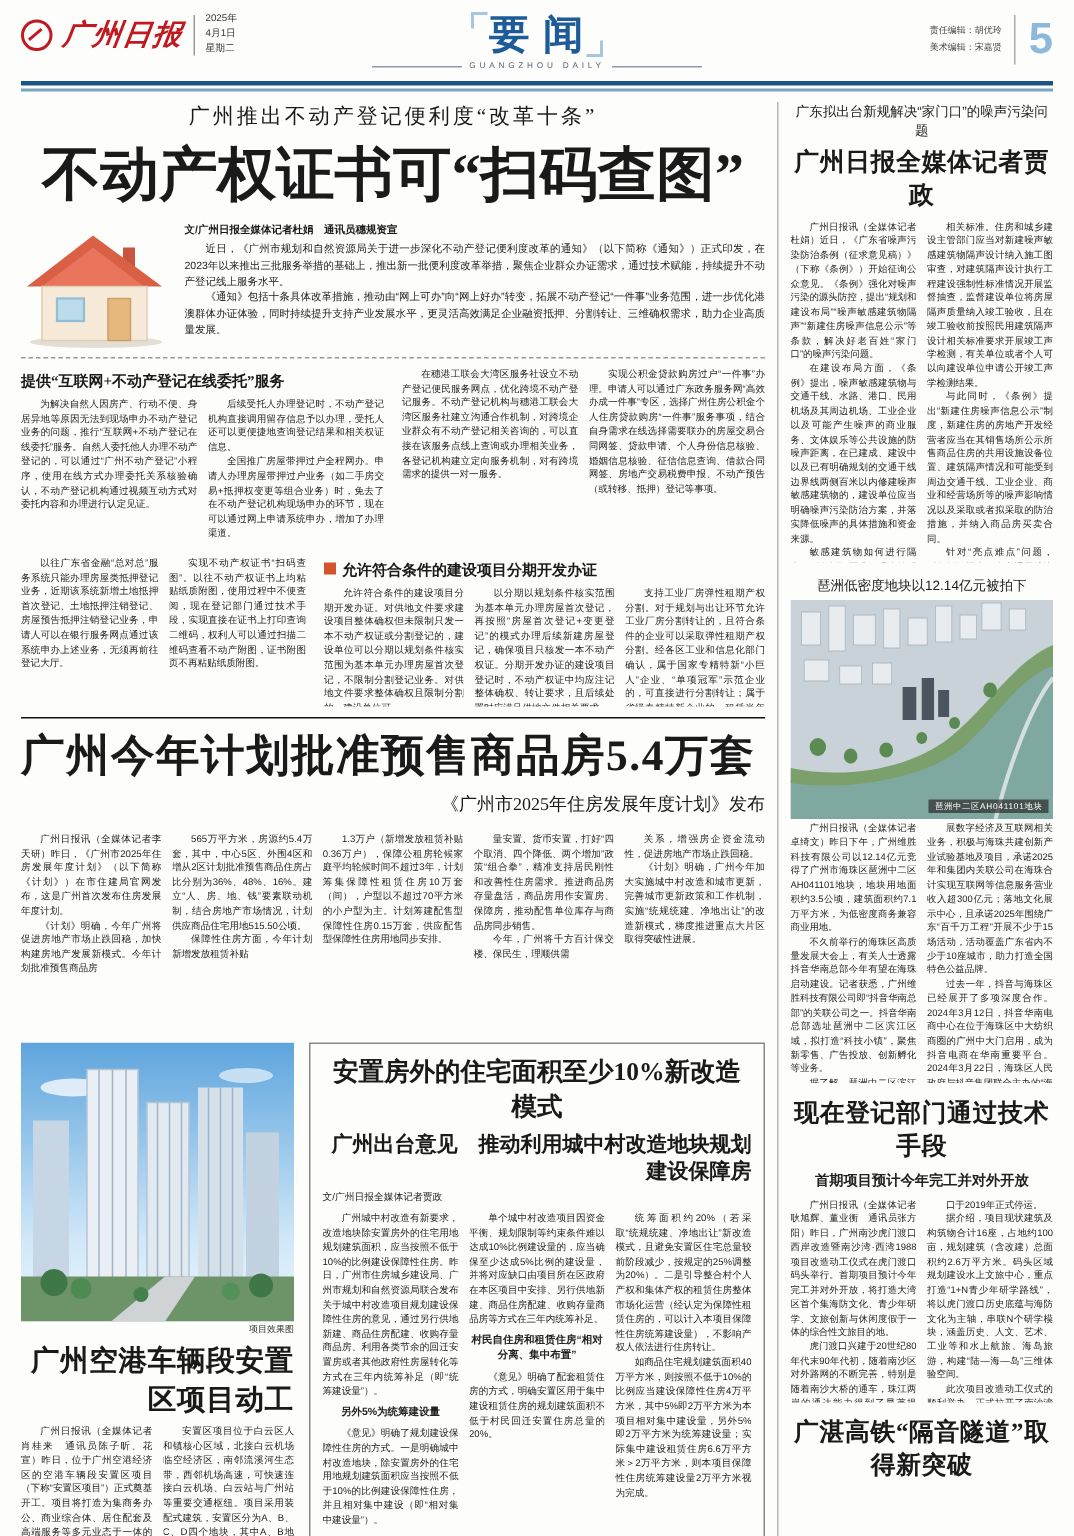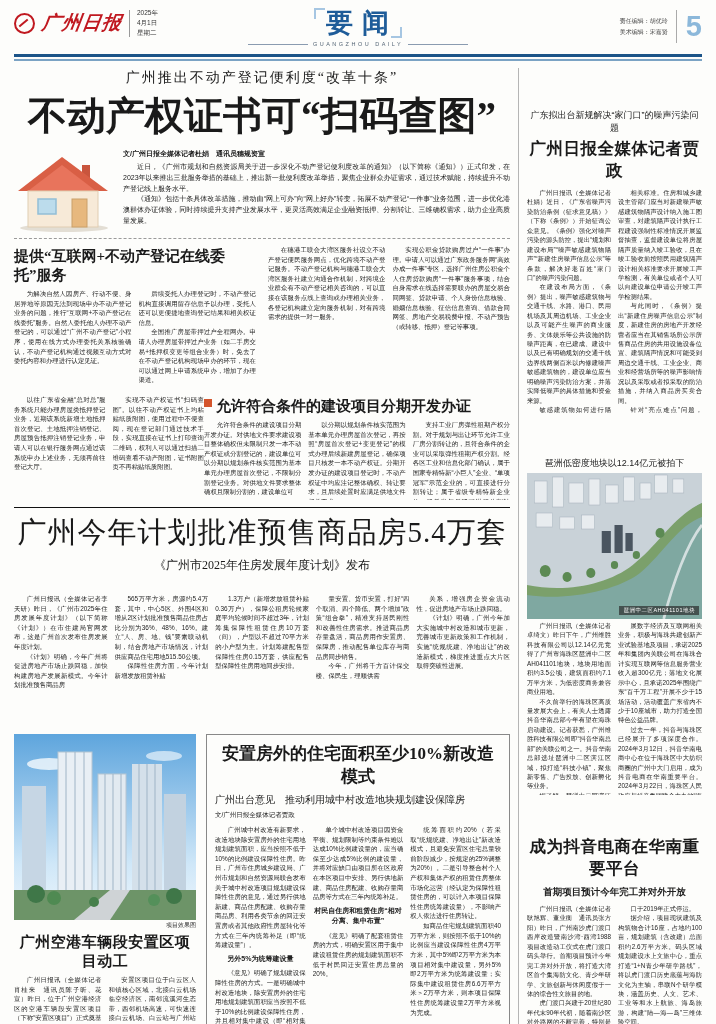--- a/index.html
+++ b/index.html
@@ -41,52 +41,52 @@
   
   .kicker{text-align:center;font-size:14px;letter-spacing:2px;margin:1px 0 2px;}
   .lead-h{margin:0 0 6px;text-align:center;font-size:39px;font-weight:900;letter-spacing:0;}
   .lead-body{display:flex;gap:9px;align-items:flex-start;}
   .house{flex:0 0 100px;}
   .lead-text{flex:1;font-size:7px;line-height:1.55;min-width:0;}
   .byline{margin:0 0 2px;font-weight:bold;font-size:7px;}
   .paras p{margin:0;text-indent:2em;text-align:justify;}
   .dashdiv{border-bottom:1px dashed #9a9a9a;margin:5px 0 6px;}
 
-  .sec-h{display:flex;align-items:flex-start;gap:4px;font-size:15px;font-weight:bold;margin:2px 0 4px;
+  .sec-h{display:flex;align-items:flex-start;gap:4px;font-size:10px;font-weight:bold;margin:2px 0 4px;
          font-family:"Liberation Serif","DejaVu Serif",serif;}
   .sq{flex:0 0 8px;height:8px;background:#d4552c;margin-top:2px;}
   .rowA{display:flex;gap:12px;}
   .rowA .subsec{flex:1;min-width:0;}
   .cols{display:flex;gap:7px;}
   .col{flex:1;font-size:6.4px;line-height:1.5;text-align:justify;color:#222;overflow:hidden;min-width:0;}
   .col p{margin:0;text-indent:2em;}
   .hA{height:100px;} .hB{height:92px;} .hB2{height:80px;} .hH{height:132px;}
   .hN{height:228px;} .hP{height:174px;} .hS{height:136px;} .hAir{height:126px;} .hBox{height:288px;}
-  .rowB{display:flex;gap:0;margin-top:6px;}
+  .rowB{display:flex;gap:12px;margin-top:6px;}
   .rowB .cont{flex:0 0 190px;}
   .rowB .sec3{flex:1;min-width:0;}
   .hrblack{border:0;border-top:1.5px solid #111;margin:7px 0 5px;}
 
   
-  .housing-h{text-align:center;font-size:29px;font-weight:400;margin:0;letter-spacing:1px;}
-  .housing-sub{text-align:center;font-size:12px;margin:4px 0 20px;}
+  .housing-h{font-size:29px;font-weight:700;margin:0;letter-spacing:1px;}
+  .housing-sub{text-align:right;font-size:12px;margin:4px 0 10px;}
 
   
   .bottomrow{display:flex;gap:10px;margin-top:8px;}
   .airport{flex:0 0 182px;}
-  .air-h{font-size:15px;font-weight:900;margin:3px 0 4px;text-align:center;letter-spacing:0.5px;}
+  .air-h{font-size:19px;font-weight:900;margin:3px 0 4px;text-align:right;letter-spacing:0.5px;}
   .photo-cap{font-size:6px;color:#333;text-align:right;margin-top:1px;}
   .resbox{flex:1;border:1px solid #888;padding:6px 8px;min-width:0;}
   .res-h{text-align:center;font-size:17px;font-weight:900;margin:1px 0 5px;}
-  .res-sub{text-align:left;font-size:10px;margin:0 0 4px;}
+  .res-sub{text-align:right;font-size:14px;margin:0 0 4px;font-weight:bold;}
   .res-by{font-size:6.5px;margin:0 0 5px;}
   .inner-h{font-weight:bold;text-align:center;font-size:7px;margin:4px 0;}
 
   
-  .r-art{margin-bottom:9px;margin-top:41px;}
+  .r-art{margin-bottom:9px;}
   .r-kicker{text-align:center;font-size:9px;margin:0 0 3px;}
   .r-h{text-align:center;font-size:16.5px;font-weight:900;margin:0 0 6px;letter-spacing:0.5px;}
   .r-sub{text-align:center;font-size:9.5px;margin:0 0 5px;font-weight:bold;color:#222;}
   .right-zone .col{font-size:6.3px;}
   .photo-wrap{position:relative;margin-bottom:2px;}
   .photo-overlay-cap{position:absolute;right:3px;bottom:4px;background:rgba(40,40,40,.68);color:#fff;
                      font-size:5.5px;padding:1px 4px;letter-spacing:0.5px;}
 </style>
 </head>
 <body>
@@ -383,21 +383,21 @@
               <p>据了解，琶洲中二区滨江地块也被称为“琶洲眼”区域。按照AH041101地块出让文件要求，竞得者需要满足以下要求：在海珠开</p>
             </div>
           <div class="col paras">
               <p>展数字经济及互联网相关业务，积极与海珠共建创新产业试验基地及项目，承诺2025年和集团内关联公司在海珠合计实现互联网等信息服务营业收入超300亿元；落地文化展示中心，且承诺2025年围绕广东“百千万工程”开展不少于15场活动，活动覆盖广东省内不少于10座城市，助力打造全国特色公益品牌。</p>
               <p>过去一年，抖音与海珠区已经展开了多项深度合作。2024年3月12日，抖音华南电商中心在位于海珠区中大纺织商圈的广州中大门启用，成为抖音电商在华南重要平台。2024年3月22日，海珠区人民政府与抖音集团联合主办的“海珠合伙人×抖音生态伙伴大会”在琶洲广交会展馆召开，这是海珠区推动“海珠合伙人”体系化拓展后的首届产业生态伙伴大会。</p>
             </div>
         </div>
       </article>
 
       <article class="r-art">
-        <h3 class="r-h serif">成为抖音电商在华南重要平台</h3>
+        <h3 class="r-h serif">现在登记部门通过技术手段</h3>
         <div class="r-sub">首期项目预计今年完工并对外开放</div>
         <div class="cols hS">
           <div class="col paras">
               <p>广州日报讯（全媒体记者耿旭辉、董业衡　通讯员张方阳）昨日，广州南沙虎门渡口西岸改造暨南沙湾·西湾1988项目改造动工仪式在虎门渡口码头举行。首期项目预计今年完工并对外开放，将打造大湾区首个集海防文化、青少年研学、文旅创新与休闲度假于一体的综合性文旅目的地。</p>
               <p>虎门渡口兴建于20世纪80年代末90年代初，随着南沙区对外路网的不断完善，特别是随着南沙大桥的通车，珠江两岸的通达能力得到了显著提升，虎门渡</p>
             </div>
           <div class="col paras">
               <p>口于2019年正式停运。</p>
               <p>据介绍，项目现状建筑及构筑物合计16座，占地约100亩，规划建筑（含改建）总面积约2.6万平方米。码头区域规划建设水上文旅中心，重点打造“1+N青少年研学路线”，将以虎门渡口历史底蕴与海防文化为主轴，串联N个研学模块，涵盖历史、人文、艺术、工业等和水上航旅、海岛旅游，构建“陆—海—岛”三维体验空间。</p>
               <p>此次项目改造动工仪式的顺利举办，正式拉开了南沙湾打造国家级度假旅游区的序幕。</p>

